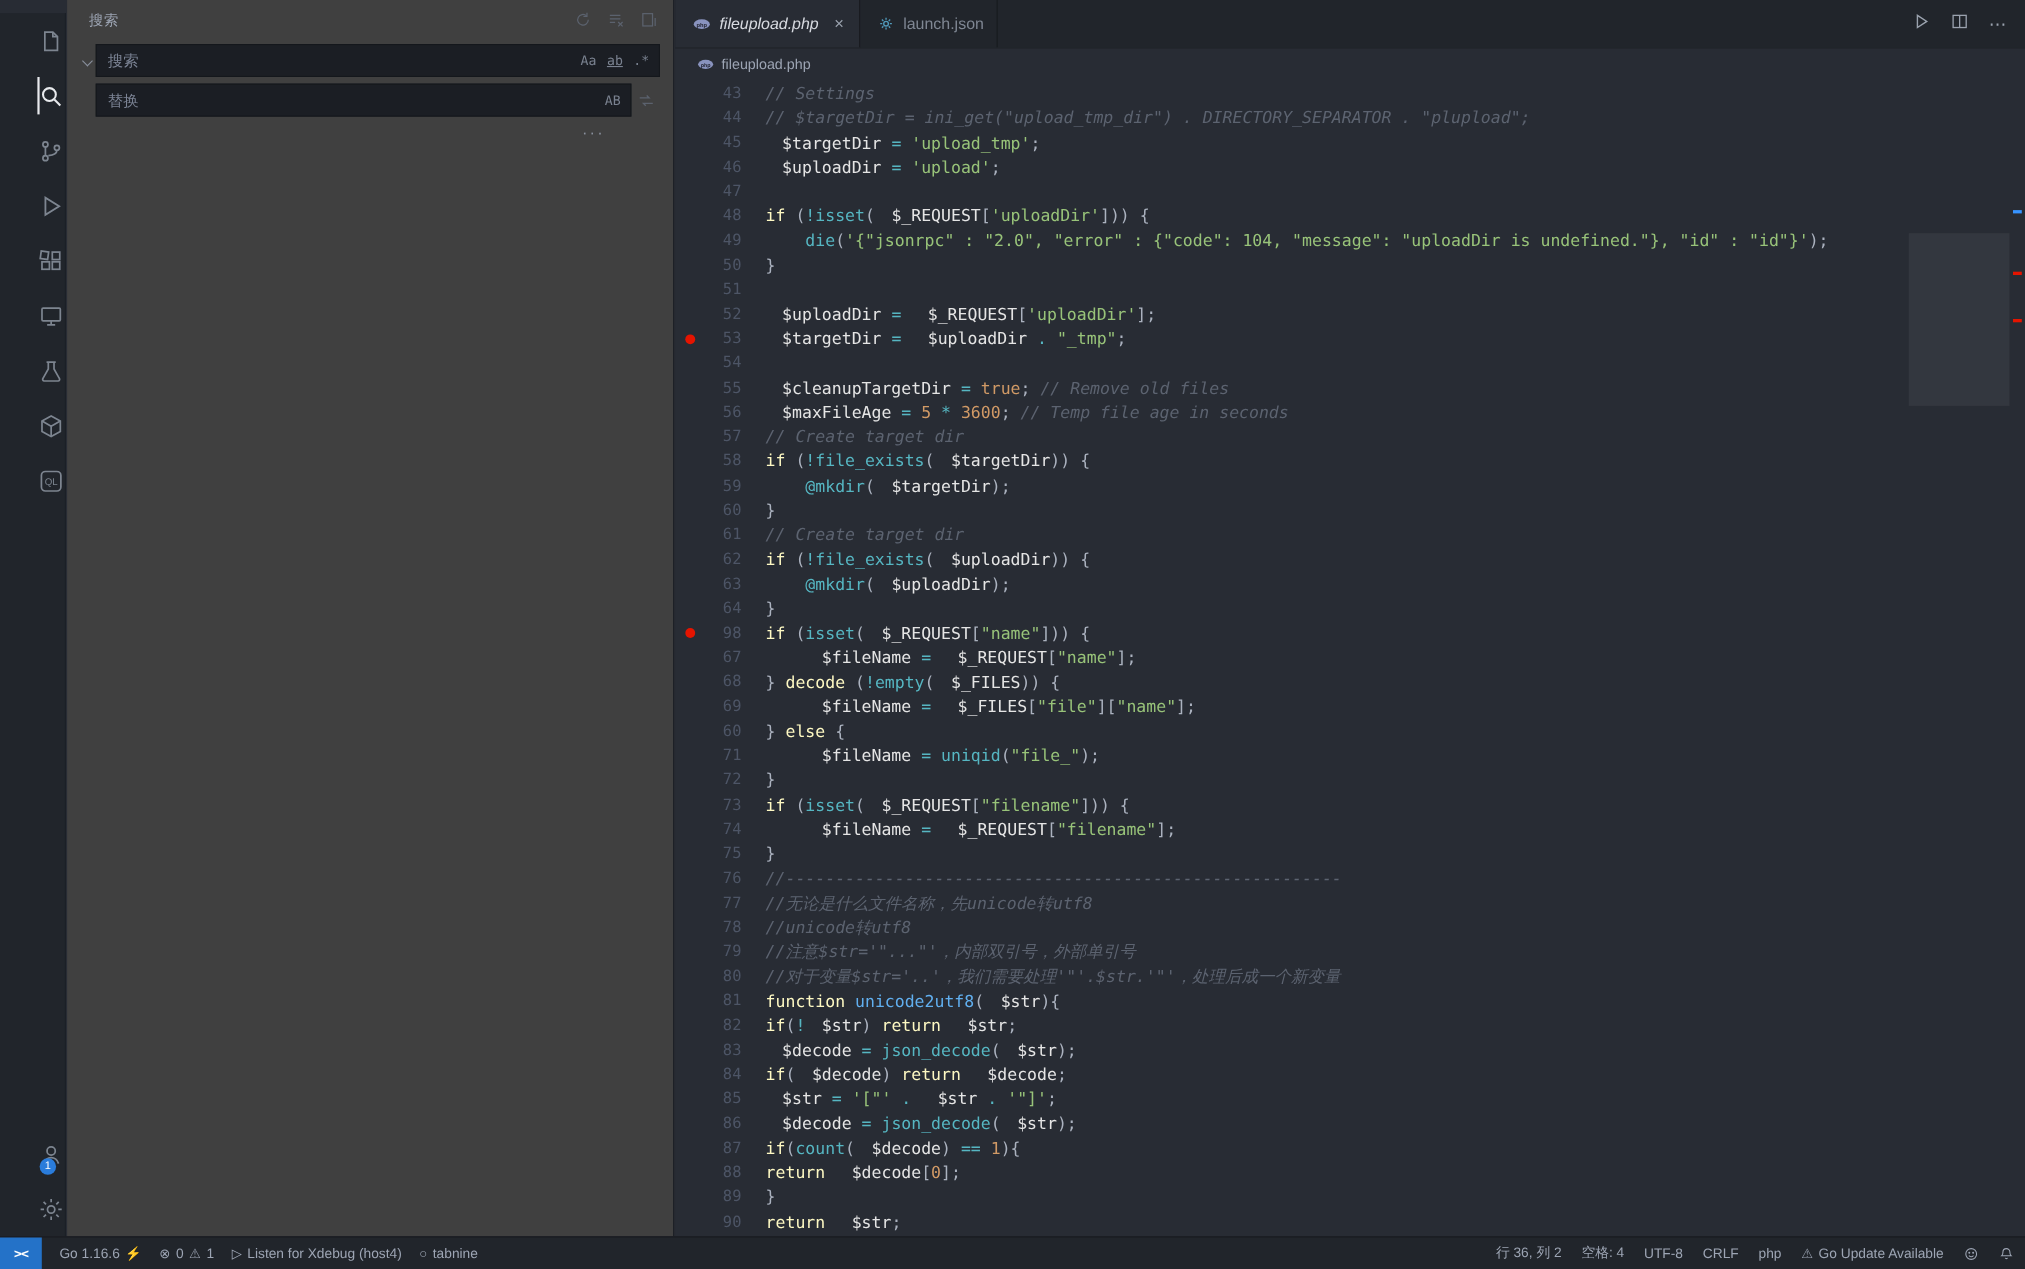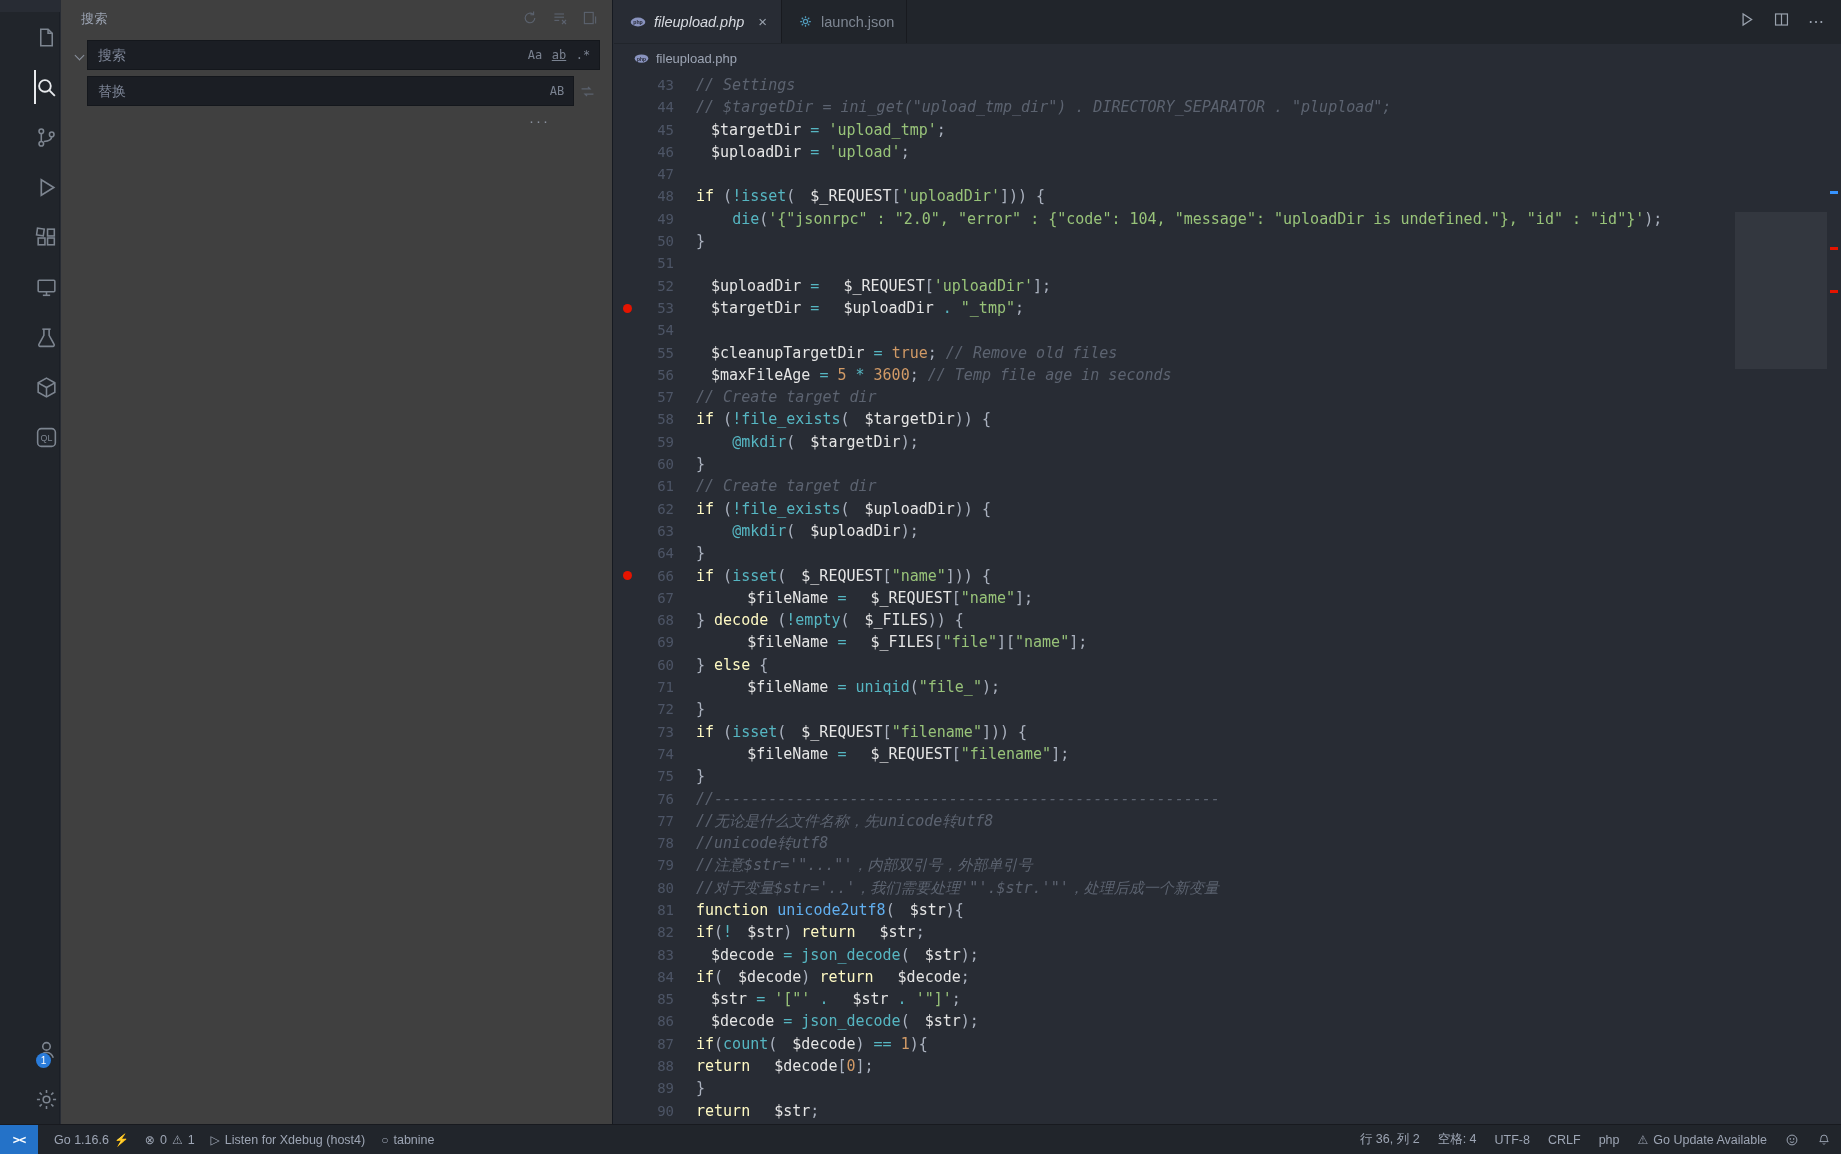--- a/index.html
+++ b/index.html
@@ -276,21 +276,21 @@
           <div class="code-line"><span class="bp"></span><span class="ln">55</span><span class="lt"><span class="tk-v">$cleanupTargetDir</span><span class="tk-p"> </span><span class="tk-o">=</span><span class="tk-p"> </span><span class="tk-n">true</span><span class="tk-p">; </span><span class="tk-c">// Remove old files</span></span></div>
           <div class="code-line"><span class="bp"></span><span class="ln">56</span><span class="lt"><span class="tk-v">$maxFileAge</span><span class="tk-p"> </span><span class="tk-o">=</span><span class="tk-p"> </span><span class="tk-n">5</span><span class="tk-p"> </span><span class="tk-o">*</span><span class="tk-p"> </span><span class="tk-n">3600</span><span class="tk-p">; </span><span class="tk-c">// Temp file age in seconds</span></span></div>
           <div class="code-line"><span class="bp"></span><span class="ln">57</span><span class="lt"><span class="tk-c">// Create target dir</span></span></div>
           <div class="code-line"><span class="bp"></span><span class="ln">58</span><span class="lt"><span class="tk-k">if</span><span class="tk-p"> (</span><span class="tk-o">!</span><span class="tk-f">file_exists</span><span class="tk-p">(</span><span class="tk-v">$targetDir</span><span class="tk-p">)) {</span></span></div>
           <div class="code-line"><span class="bp"></span><span class="ln">59</span><span class="lt"><span class="tk-p">    </span><span class="tk-o">@</span><span class="tk-f">mkdir</span><span class="tk-p">(</span><span class="tk-v">$targetDir</span><span class="tk-p">);</span></span></div>
           <div class="code-line"><span class="bp"></span><span class="ln">60</span><span class="lt"><span class="tk-p">}</span></span></div>
           <div class="code-line"><span class="bp"></span><span class="ln">61</span><span class="lt"><span class="tk-c">// Create target dir</span></span></div>
           <div class="code-line"><span class="bp"></span><span class="ln">62</span><span class="lt"><span class="tk-k">if</span><span class="tk-p"> (</span><span class="tk-o">!</span><span class="tk-f">file_exists</span><span class="tk-p">(</span><span class="tk-v">$uploadDir</span><span class="tk-p">)) {</span></span></div>
           <div class="code-line"><span class="bp"></span><span class="ln">63</span><span class="lt"><span class="tk-p">    </span><span class="tk-o">@</span><span class="tk-f">mkdir</span><span class="tk-p">(</span><span class="tk-v">$uploadDir</span><span class="tk-p">);</span></span></div>
           <div class="code-line"><span class="bp"></span><span class="ln">64</span><span class="lt"><span class="tk-p">}</span></span></div>
-          <div class="code-line"><span class="bp on"></span><span class="ln">66</span><span class="lt"><span class="tk-k">if</span><span class="tk-p"> (</span><span class="tk-f">isset</span><span class="tk-p">(</span><span class="tk-v">$_REQUEST</span><span class="tk-p">[</span><span class="tk-s">"name"</span><span class="tk-p">])) {</span></span></div>
+          <div class="code-line"><span class="bp on"></span><span class="ln">98</span><span class="lt"><span class="tk-k">if</span><span class="tk-p"> (</span><span class="tk-f">isset</span><span class="tk-p">(</span><span class="tk-v">$_REQUEST</span><span class="tk-p">[</span><span class="tk-s">"name"</span><span class="tk-p">])) {</span></span></div>
           <div class="code-line"><span class="bp"></span><span class="ln">67</span><span class="lt"><span class="tk-p">    </span><span class="tk-v">$fileName</span><span class="tk-p"> </span><span class="tk-o">=</span><span class="tk-p"> </span><span class="tk-v">$_REQUEST</span><span class="tk-p">[</span><span class="tk-s">"name"</span><span class="tk-p">];</span></span></div>
           <div class="code-line"><span class="bp"></span><span class="ln">68</span><span class="lt"><span class="tk-p">} </span><span class="tk-k">decode</span><span class="tk-p"> (</span><span class="tk-o">!</span><span class="tk-f">empty</span><span class="tk-p">(</span><span class="tk-v">$_FILES</span><span class="tk-p">)) {</span></span></div>
           <div class="code-line"><span class="bp"></span><span class="ln">69</span><span class="lt"><span class="tk-p">    </span><span class="tk-v">$fileName</span><span class="tk-p"> </span><span class="tk-o">=</span><span class="tk-p"> </span><span class="tk-v">$_FILES</span><span class="tk-p">[</span><span class="tk-s">"file"</span><span class="tk-p">][</span><span class="tk-s">"name"</span><span class="tk-p">];</span></span></div>
           <div class="code-line"><span class="bp"></span><span class="ln">60</span><span class="lt"><span class="tk-p">} </span><span class="tk-k">else</span><span class="tk-p"> {</span></span></div>
           <div class="code-line"><span class="bp"></span><span class="ln">71</span><span class="lt"><span class="tk-p">    </span><span class="tk-v">$fileName</span><span class="tk-p"> </span><span class="tk-o">=</span><span class="tk-p"> </span><span class="tk-f">uniqid</span><span class="tk-p">(</span><span class="tk-s">"file_"</span><span class="tk-p">);</span></span></div>
           <div class="code-line"><span class="bp"></span><span class="ln">72</span><span class="lt"><span class="tk-p">}</span></span></div>
           <div class="code-line"><span class="bp"></span><span class="ln">73</span><span class="lt"><span class="tk-k">if</span><span class="tk-p"> (</span><span class="tk-f">isset</span><span class="tk-p">(</span><span class="tk-v">$_REQUEST</span><span class="tk-p">[</span><span class="tk-s">"filename"</span><span class="tk-p">])) {</span></span></div>
           <div class="code-line"><span class="bp"></span><span class="ln">74</span><span class="lt"><span class="tk-p">    </span><span class="tk-v">$fileName</span><span class="tk-p"> </span><span class="tk-o">=</span><span class="tk-p"> </span><span class="tk-v">$_REQUEST</span><span class="tk-p">[</span><span class="tk-s">"filename"</span><span class="tk-p">];</span></span></div>
           <div class="code-line"><span class="bp"></span><span class="ln">75</span><span class="lt"><span class="tk-p">}</span></span></div>
           <div class="code-line"><span class="bp"></span><span class="ln">76</span><span class="lt"><span class="tk-c">//--------------------------------------------------------</span></span></div>

